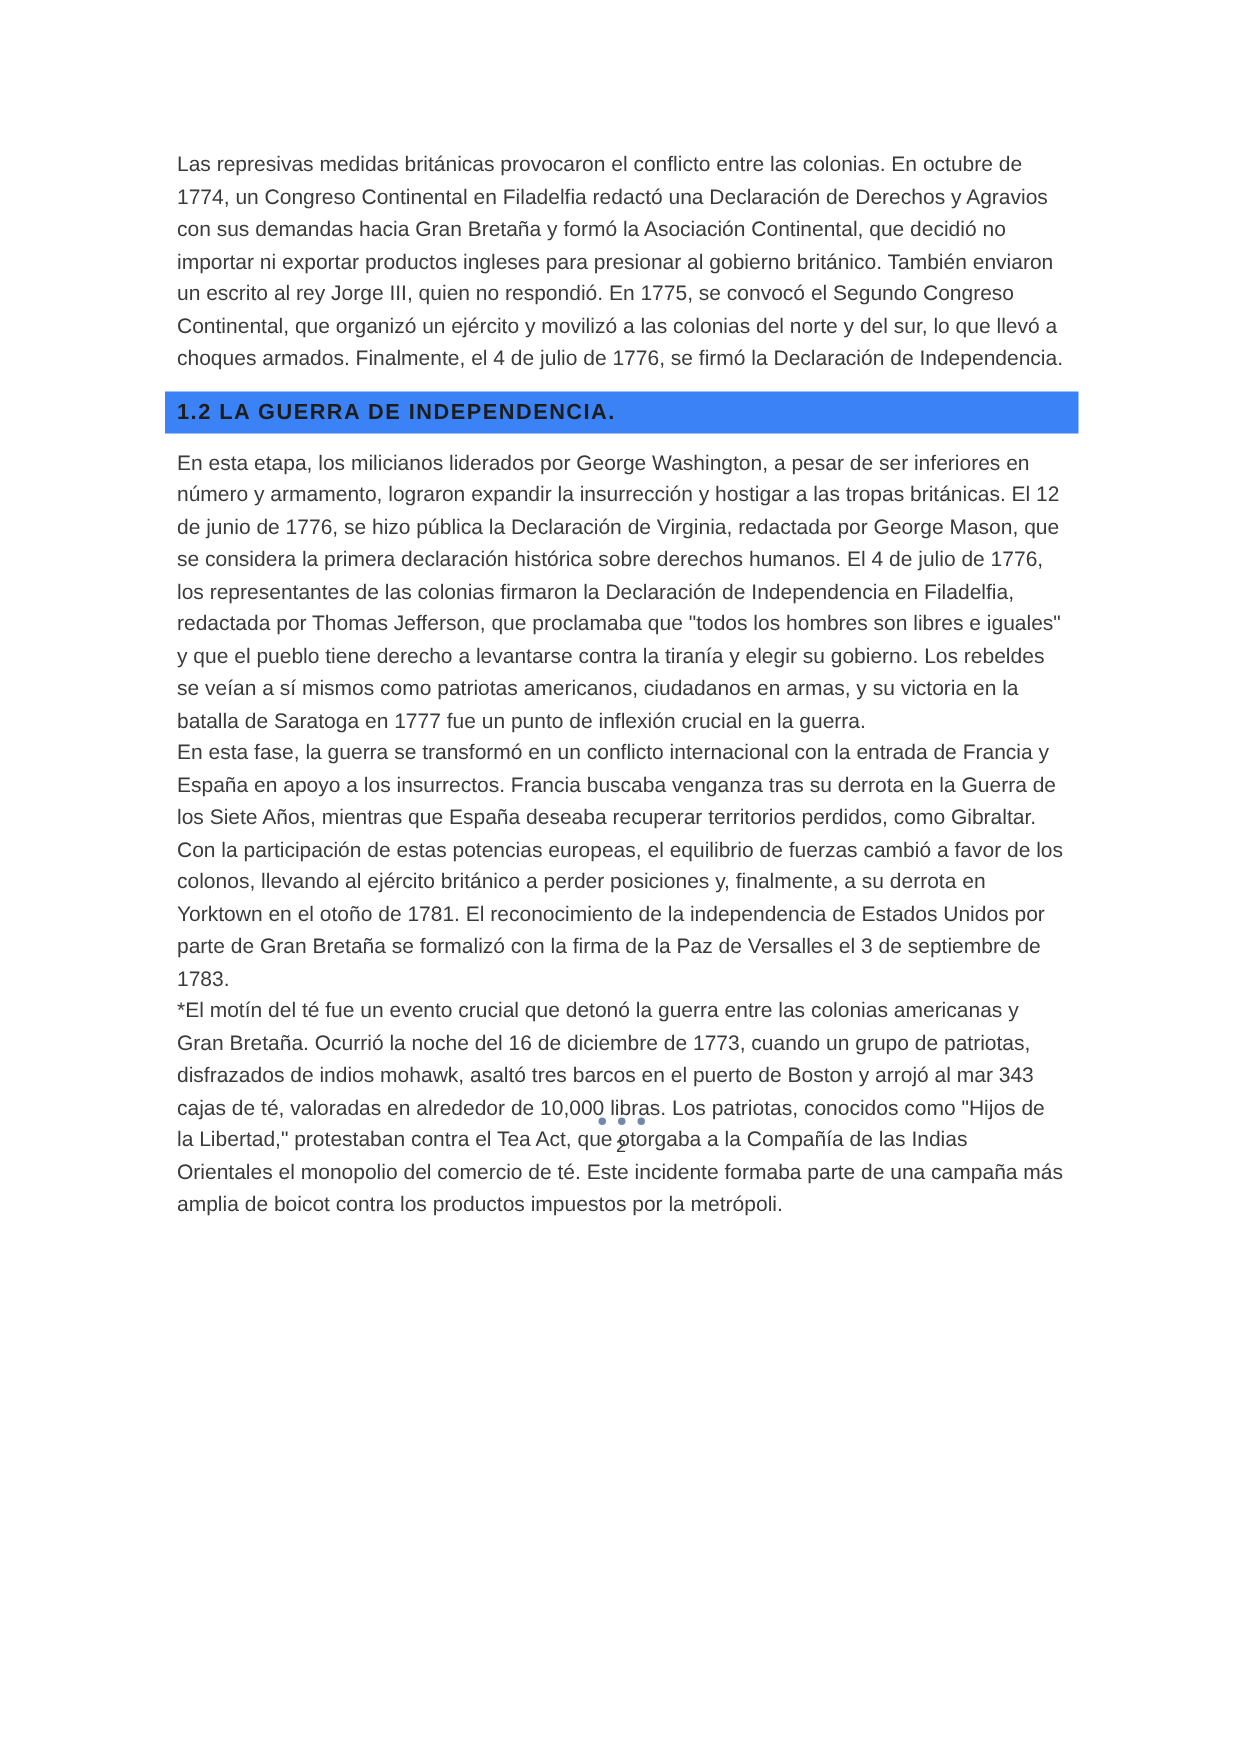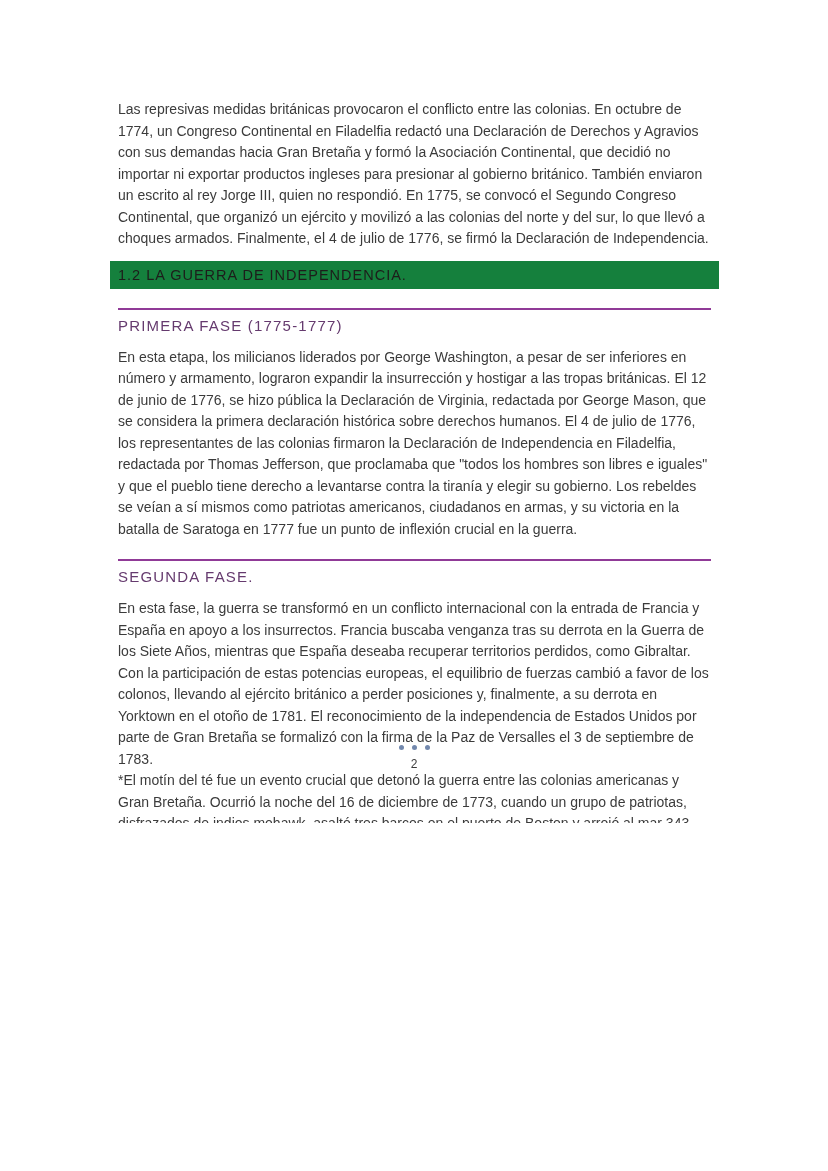--- a/index.html
+++ b/index.html
@@ -21,25 +21,25 @@
 
   p.body {
     font-size: 14px;
     line-height: 21.5px;
     color: #3b3b3b;
     margin: 0;
     text-align: left;
   }
 
   h2.h-highlight {
-    background: #15803d;
+    background: #3b82f6;
     color: #1d1d1b;
     font-size: 14.5px;
     line-height: 18px;
-    font-weight: normal;
+    font-weight: bold;
     letter-spacing: 1px;
     padding: 5px 8px;
     margin: 11px -8px 9px -8px;
   }
 
   h3.h-sub {
     border-top: 2px solid #903a97;
     color: #653a6e;
     font-size: 15px;
     line-height: 18px;
@@ -81,25 +81,23 @@
 <body>
 
 <div class="page">
 
   <div class="content">
 
     <p class="body">Las represivas medidas británicas provocaron el conflicto entre las colonias. En octubre de 1774, un Congreso Continental en Filadelfia redactó una Declaración de Derechos y Agravios con sus demandas hacia Gran Bretaña y formó la Asociación Continental, que decidió no importar ni exportar productos ingleses para presionar al gobierno británico. También enviaron un escrito al rey Jorge III, quien no respondió. En 1775, se convocó el Segundo Congreso Continental, que organizó un ejército y movilizó a las colonias del norte y del sur, lo que llevó a choques armados. Finalmente, el 4 de julio de 1776, se firmó la Declaración de Independencia.</p>
 
     <h2 class="h-highlight">1.2 LA GUERRA DE INDEPENDENCIA.</h2>
 
-    <h3 class="h-sub">PRIMERA FASE (1775-1777)</h3>
 
     <p class="body">En esta etapa, los milicianos liderados por George Washington, a pesar de ser inferiores en número y armamento, lograron expandir la insurrección y hostigar a las tropas británicas. El 12 de junio de 1776, se hizo pública la Declaración de Virginia, redactada por George Mason, que se considera la primera declaración histórica sobre derechos humanos. El 4 de julio de 1776, los representantes de las colonias firmaron la Declaración de Independencia en Filadelfia, redactada por Thomas Jefferson, que proclamaba que "todos los hombres son libres e iguales" y que el pueblo tiene derecho a levantarse contra la tiranía y elegir su gobierno. Los rebeldes se veían a sí mismos como patriotas americanos, ciudadanos en armas, y su victoria en la batalla de Saratoga en 1777 fue un punto de inflexión crucial en la guerra.</p>
 
-    <h3 class="h-sub">SEGUNDA FASE.</h3>
 
     <p class="body">En esta fase, la guerra se transformó en un conflicto internacional con la entrada de Francia y España en apoyo a los insurrectos. Francia buscaba venganza tras su derrota en la Guerra de los Siete Años, mientras que España deseaba recuperar territorios perdidos, como Gibraltar. Con la participación de estas potencias europeas, el equilibrio de fuerzas cambió a favor de los colonos, llevando al ejército británico a perder posiciones y, finalmente, a su derrota en Yorktown en el otoño de 1781. El reconocimiento de la independencia de Estados Unidos por parte de Gran Bretaña se formalizó con la firma de la Paz de Versalles el 3 de septiembre de 1783.</p>
 
 
     <p class="body">*El motín del té fue un evento crucial que detonó la guerra entre las colonias americanas y Gran Bretaña. Ocurrió la noche del 16 de diciembre de 1773, cuando un grupo de patriotas, disfrazados de indios mohawk, asaltó tres barcos en el puerto de Boston y arrojó al mar 343 cajas de té, valoradas en alrededor de 10,000 libras. Los patriotas, conocidos como "Hijos de la Libertad," protestaban contra el Tea Act, que otorgaba a la Compañía de las Indias Orientales el monopolio del comercio de té. Este incidente formaba parte de una campaña más amplia de boicot contra los productos impuestos por la metrópoli.</p>
 
   </div>
 
   <div class="footer">
     <div class="dots">

